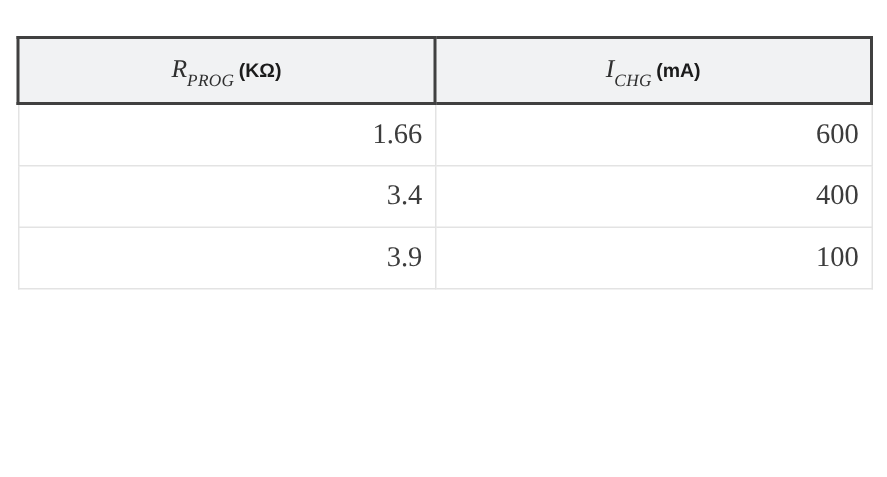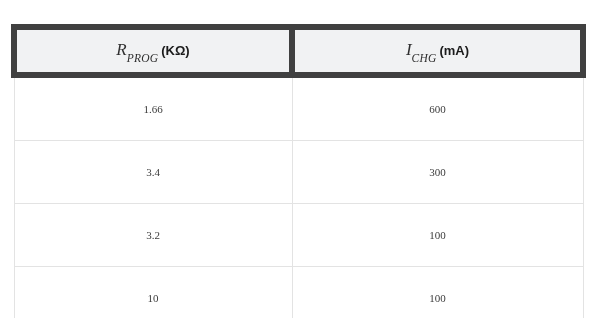--- a/index.html
+++ b/index.html
@@ -34,37 +34,37 @@
     table-layout: fixed;
     background: #ffffff;
     border: 1px solid #dcdcdc;
   }
 
   table.spec-table col.col-r { width: 278px; }
   table.spec-table col.col-i { width: 291px; }
 
   table.spec-table thead th {
     background: #f1f2f3;
-    border: 6px solid #404040;
+    border: 2px solid #404040;
     height: 42px;
     padding: 0 8px;
     text-align: center;
     vertical-align: middle;
     font-weight: normal;
     white-space: nowrap;
   }
 
   table.spec-table tbody td {
     border: 1px solid #e3e3e3;
     height: 40px;
-    padding: 11px 8px;
-    text-align: center;
+    padding: 0 8px;
+    text-align: right;
     vertical-align: middle;
     font-family: "Liberation Serif", serif;
-    font-size: 11px;
+    font-size: 19px;
     color: #3c3c3c;
     background: #ffffff;
     white-space: nowrap;
   }
 
   
   .mathvar {
     font-family: "Liberation Serif", serif;
     font-style: italic;
     font-size: 17px;
@@ -108,26 +108,22 @@
           </th>
         </tr>
       </thead>
       <tbody>
         <tr>
           <td>1.66</td>
           <td>600</td>
         </tr>
         <tr>
           <td>3.4</td>
-          <td>300</td>
+          <td>400</td>
         </tr>
         <tr>
-          <td>3.2</td>
-          <td>100</td>
-        </tr>
-        <tr>
-          <td>10</td>
+          <td>3.9</td>
           <td>100</td>
         </tr>
       </tbody>
     </table>
   </div>
 </div>
 
 </body></html>

